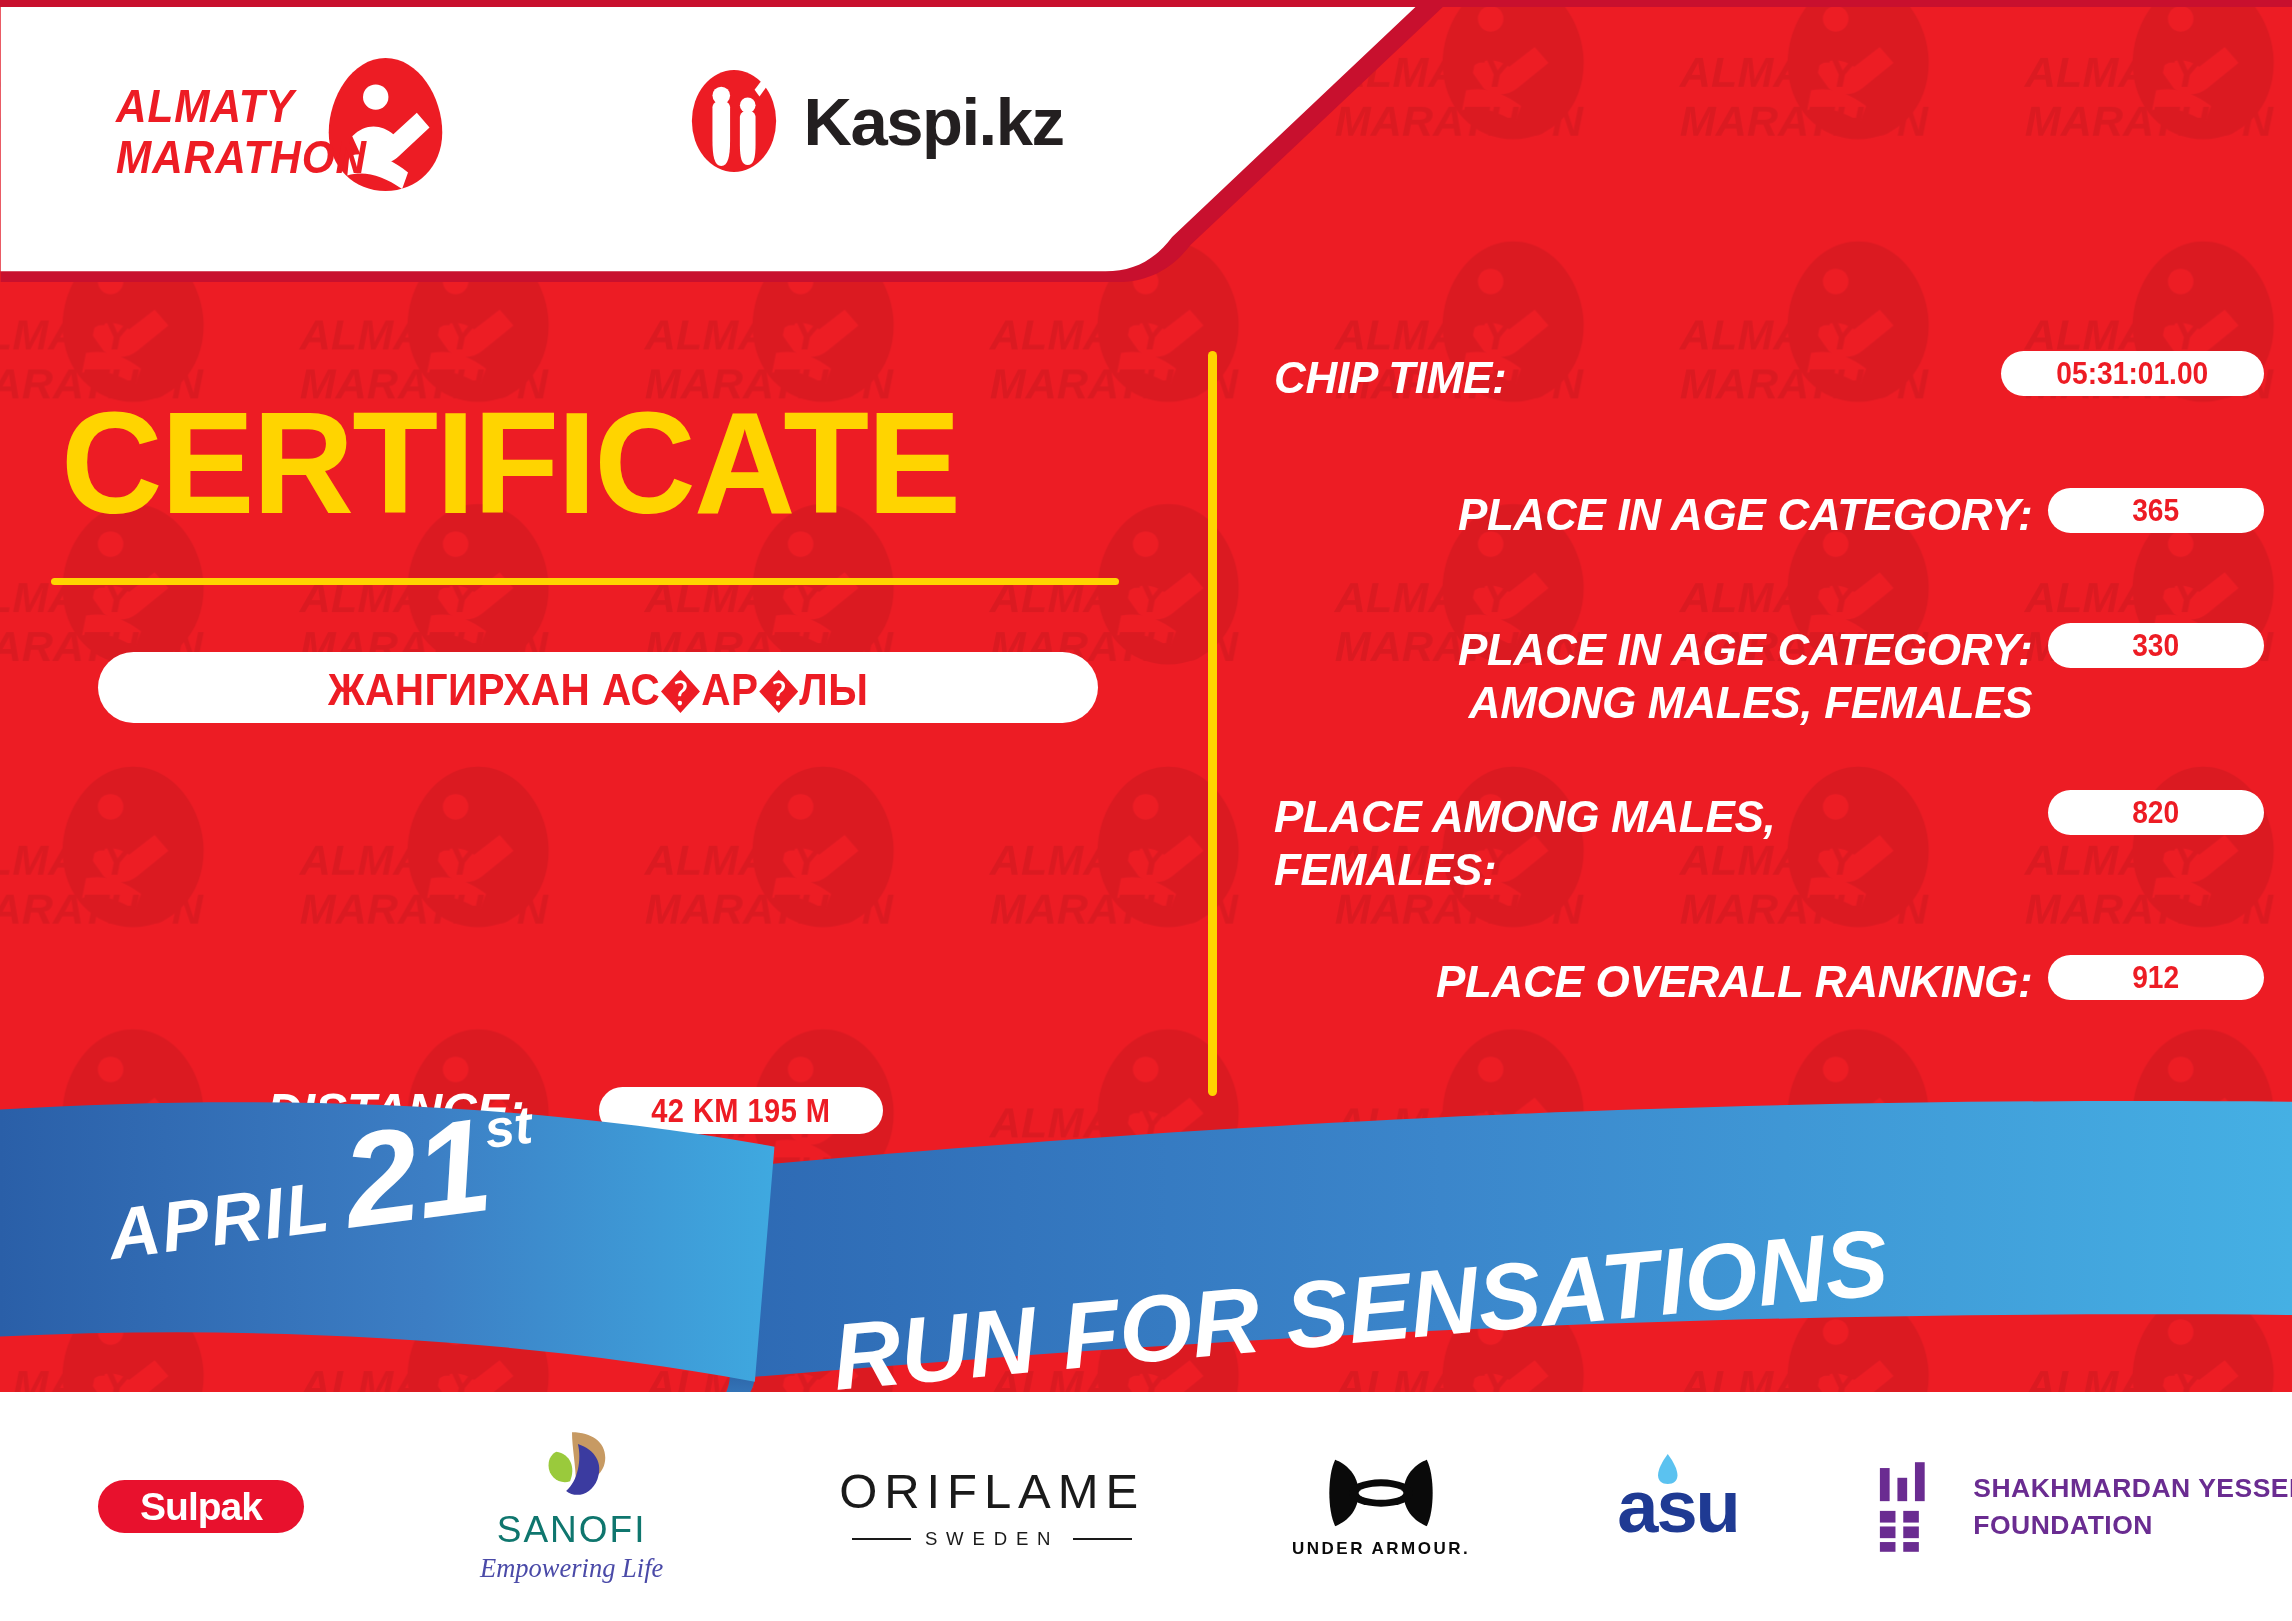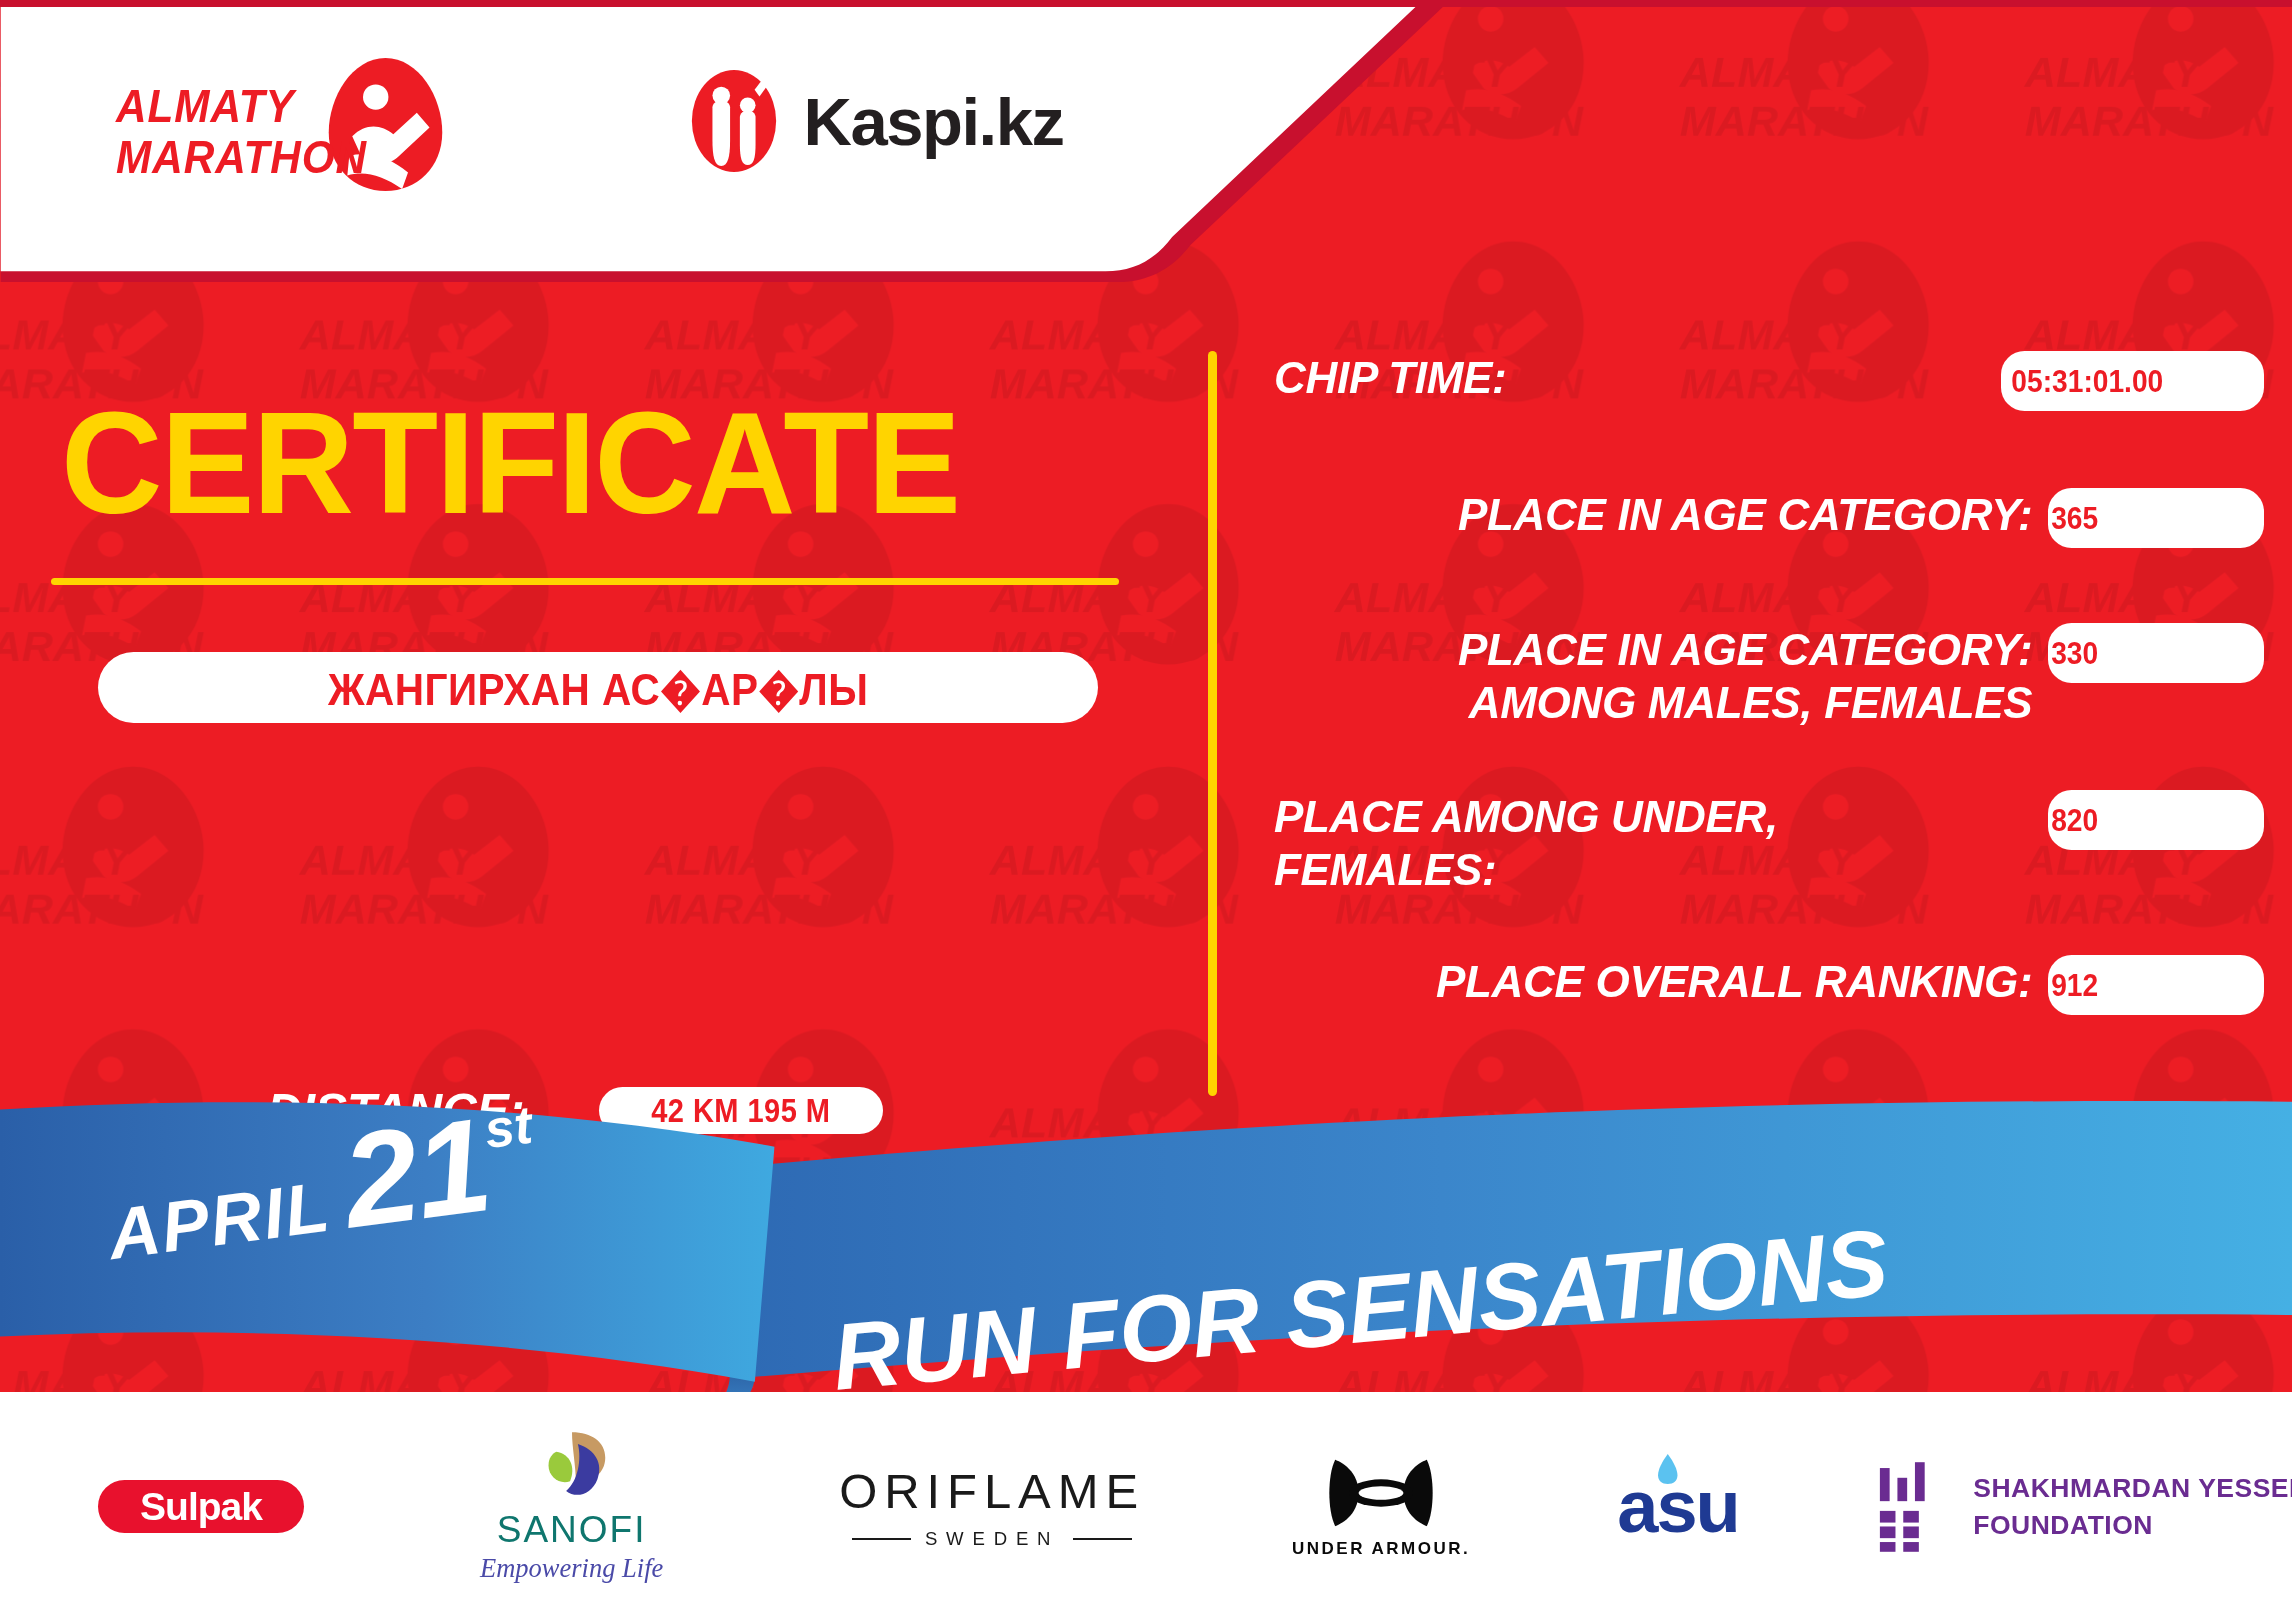--- a/index.html
+++ b/index.html
@@ -171,23 +171,23 @@
     color:#ffffff;
     font-size:44px; font-weight:bold; font-style:italic;
     line-height:53px;
     letter-spacing:-0.3px;
     font-family:"Liberation Sans", sans-serif;
     text-align:left;
   }
   .r-label.right-align { text-align:right; }
   .r-pill {
     flex:none;
-    width:216px; height:60px;
+    width:216px; height:45px;
     background:#ffffff; border-radius:23.5px;
-    display:flex; align-items:center; 
+    display:flex; align-items:center; justify-content:center;
     margin-left:15.7px;
   }
   .r-pill span {
     color:#ED1C24; font-weight:bold; font-size:32px;
     transform:scaleX(0.88);
     font-family:"Liberation Sans", sans-serif;
   }
   .r-pill.wide { width:263px; }
 
   
@@ -378,21 +378,21 @@
           <div>PLACE IN AGE CATEGORY:</div>
           <div>AMONG MALES, FEMALES</div>
         </div>
         <div class="r-pill">
           <span>330</span>
         </div>
       </div>
 
       <div class="r-row" style="top:439px;">
         <div class="r-label">
-          <div>PLACE AMONG UNDER,</div>
+          <div>PLACE AMONG MALES,</div>
           <div>FEMALES:</div>
         </div>
         <div class="r-pill">
           <span>820</span>
         </div>
       </div>
 
       <div class="r-row" style="top:604px;">
         <div class="r-label right-align">PLACE OVERALL RANKING:</div>
         <div class="r-pill">

